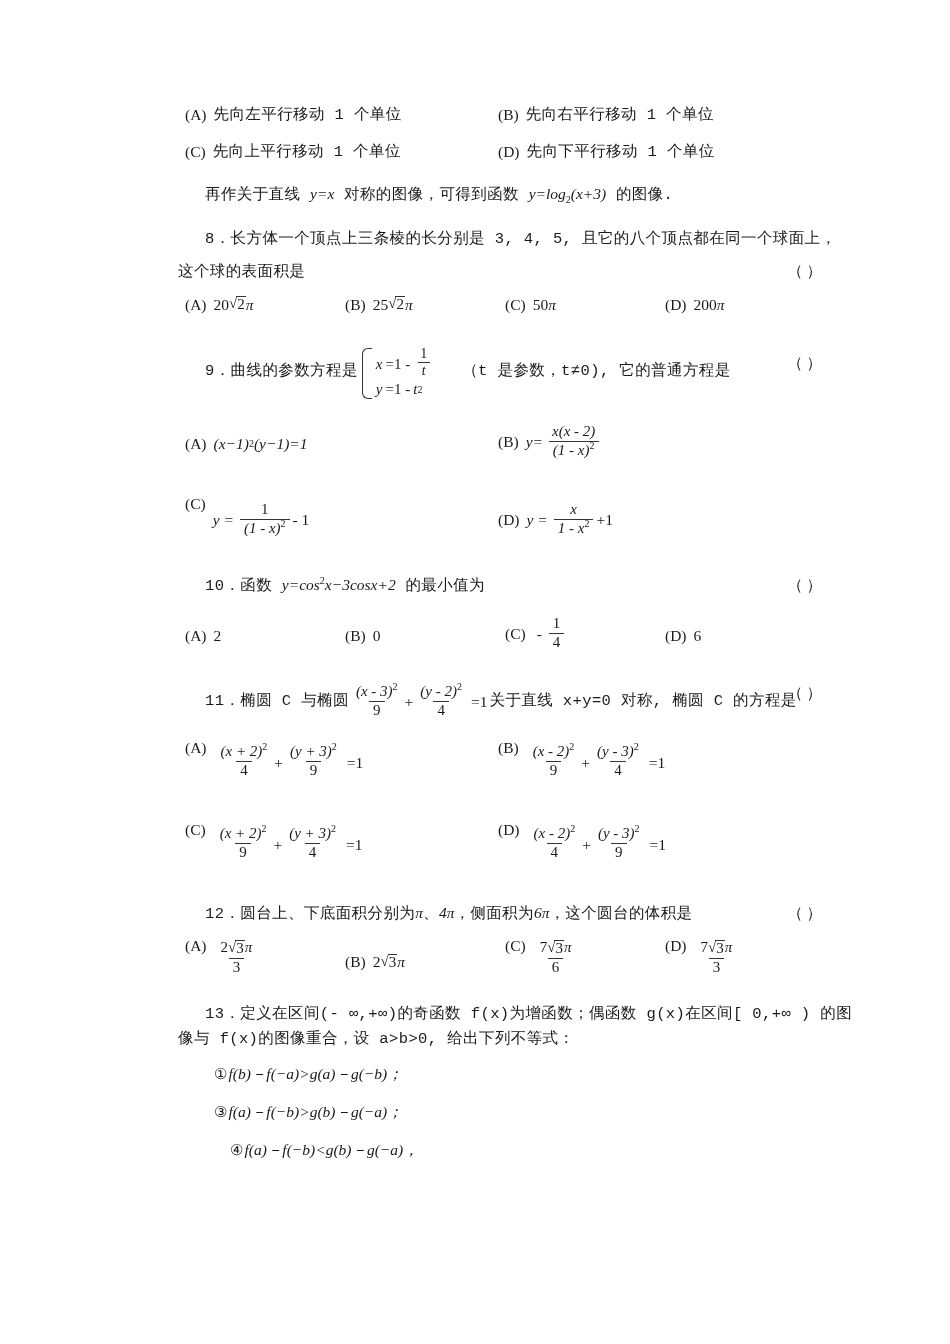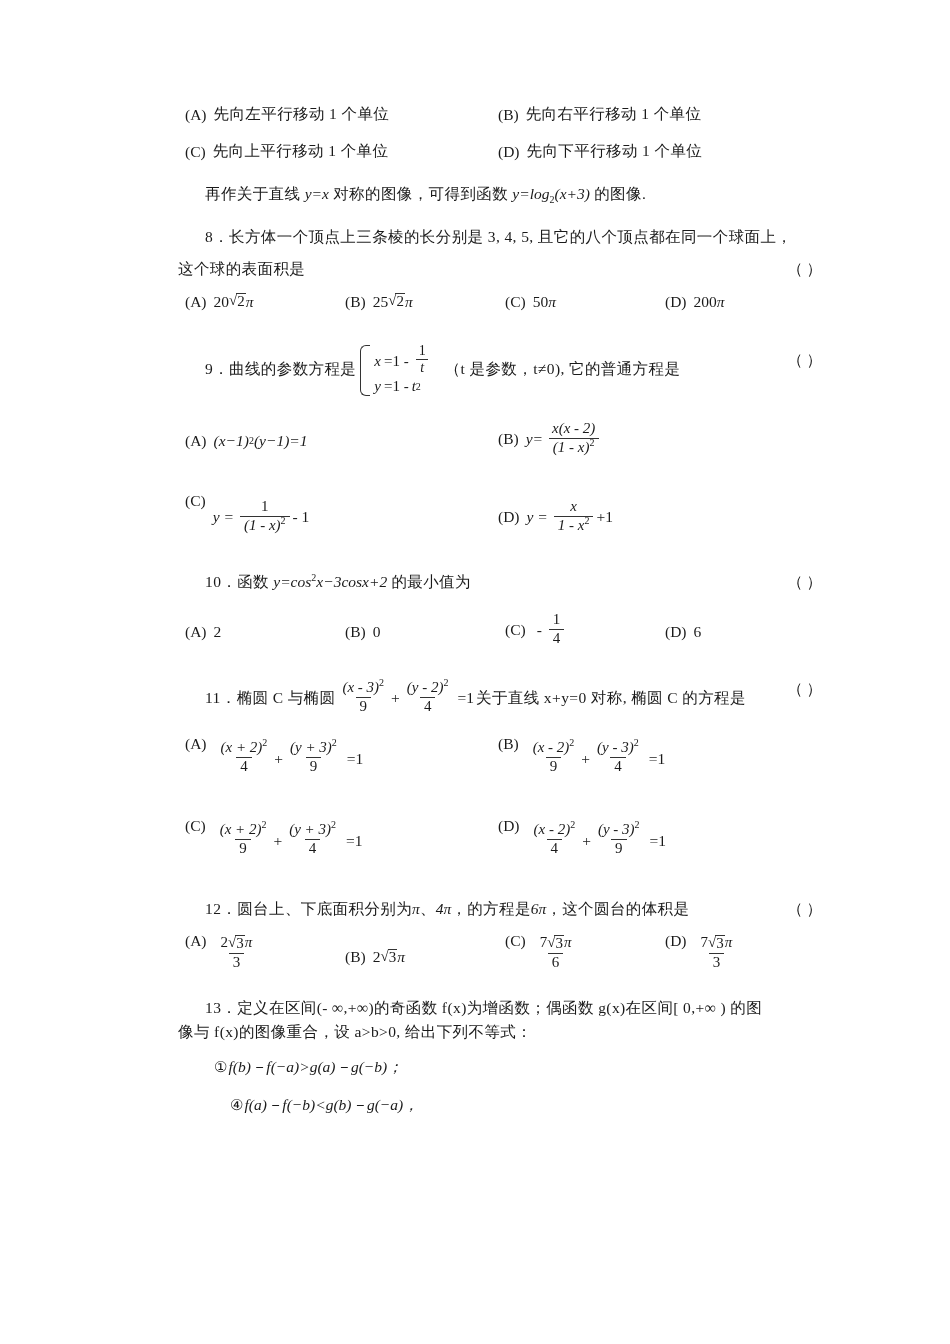--- a/index.html
+++ b/index.html
@@ -33,21 +33,21 @@
   }
 
   .q-line{
     font-size:15.5px;
     line-height:1.35;
     white-space:nowrap;
   }
   .indent{ padding-left:27px; }
   .noindent{ padding-left:0; }
 
-  .zh{ font-family:Liberation Serif, serif; letter-spacing:.4px;}
+  .zh{ font-family:Liberation Mono, monospace; letter-spacing:.4px;}
   .mi{ font-style:italic; font-family:"Liberation Serif",serif;}
   .mn{ font-style:normal; font-family:"Liberation Serif",serif;}
   .lbl{ font-family:"Liberation Serif",serif; font-style:normal;}
 
   
   .opts{
     position:relative;
     height:auto;
   }
   .opt{
@@ -224,21 +224,21 @@
           </span>
         </span>
         <span class="sysrow">
           <span class="mi">y</span>
           <span class="mn" style="margin:0 3px;">=1 -</span>
           <span class="mi">t</span>
               <sup class="ex mn">2</sup>
         </span>
       </span>
     </span>
-    <span class="zh" style="margin-left:8px;">（t 是参数，t≠0), 它的普通方程是</span>
+    <span class="zh" style="margin-left:24px;">（t 是参数，t≠0), 它的普通方程是</span>
     <span class="ansbox" style="top:9px;">（     ）</span>
   </div>
 
   <div class="opts" style="height:62px;margin-top:24px;">
     <div class="opt" style="left:7px;top:14px;">
       <span class="tag lbl">(A)</span>
       <span class="mi">(x−1)</span>
           <sup class="ex mn">2</sup>
           <span class="mi">(y−1)=1</span>
     </div>
@@ -370,21 +370,21 @@
       <span class="mn">+</span>
       <span class="frac">
         <span class="num"><span class="mi">(y - 3)</span><sup class="ex mn">2</sup></span>
         <span class="den mn">9</span>
       </span>
       <span class="mn" style="margin-left:3px;">=1</span>
     </div>
   </div>
 
   <div class="q-line indent" style="margin-top:12px;position:relative;">
-    <span class="zh">12．</span><span class="zh">圆台上、下底面积分别为</span><span class="pi">π</span><span class="zh">、</span><span class="pi">4π</span><span class="zh">，的方程是</span><span class="pi">6π</span><span class="zh">，这个圆台的体积是</span>
+    <span class="zh">12．</span><span class="zh">圆台上、下底面积分别为</span><span class="pi">π</span><span class="zh">、</span><span class="pi">4π</span><span class="zh">，侧面积为</span><span class="pi">6π</span><span class="zh">，这个圆台的体积是</span>
     <span class="ansbox" style="top:0;">（     ）</span>
   </div>
 
   <div class="opts" style="height:58px;margin-top:16px;">
     <div class="opt" style="left:7px;top:0;">
       <span class="tag lbl" style="align-self:flex-start;position:relative;top:-4px;">(A)</span>
       <span class="frac">
         <span class="num"><span class="mn">2</span><span class="sqrt">
                 <span class="rad">√</span>
                 <span class="rx mn">3</span>
@@ -427,19 +427,22 @@
     <span class="zh">13．</span><span class="zh">定义在区间(- ∞,+∞)的奇函数 f(x)为增函数；偶函数 g(x)在区间[ 0,+∞ ) 的图</span>
   </div>
   <div class="q-line noindent" style="margin-top:3px;">
     <span class="zh">像与 f(x)的图像重合，设 a&gt;b&gt;0, 给出下列不等式：</span>
   </div>
 
   <div style="margin-top:14px;padding-left:36px;">
     <div class="q-line" style="margin-top:0;">
       <span class="circnum">①</span><span class="mi">f(b)－f(−a)&gt;g(a)－g(−b)；</span>
     </div>
+    <div class="q-line" style="margin-top:17px;">
+      <span class="circnum">③</span><span class="mi">f(a)－f(−b)&gt;g(b)－g(−a)；</span>
+    </div>
     <div class="q-line" style="margin-top:17px;margin-left:16px;">
       <span class="circnum">④</span><span class="mi">f(a)－f(−b)&lt;g(b)－g(−a)，</span>
     </div>
   </div>
 
  </div>
 </div>
 
 </body></html>

